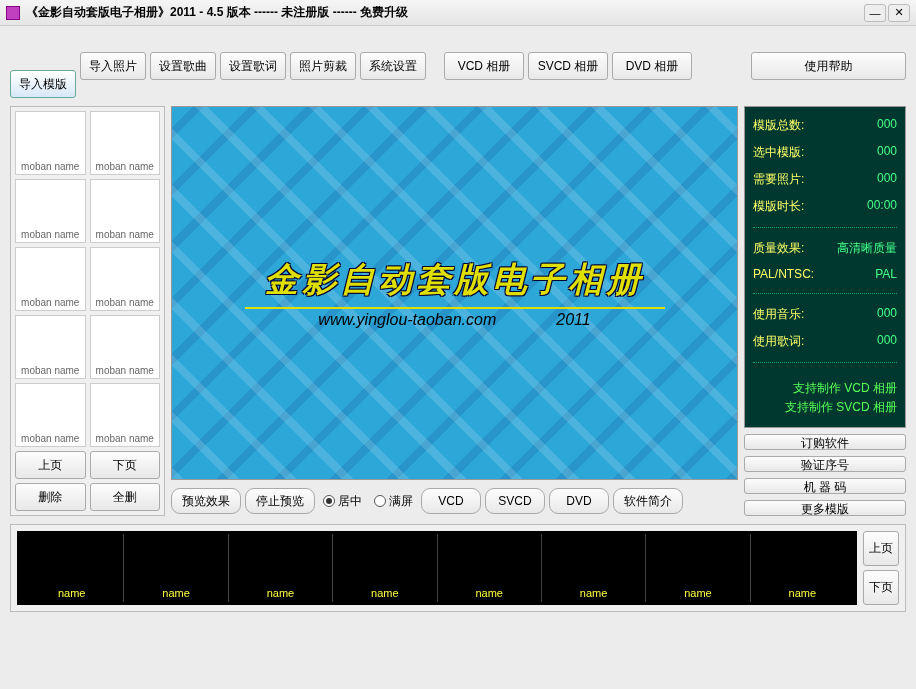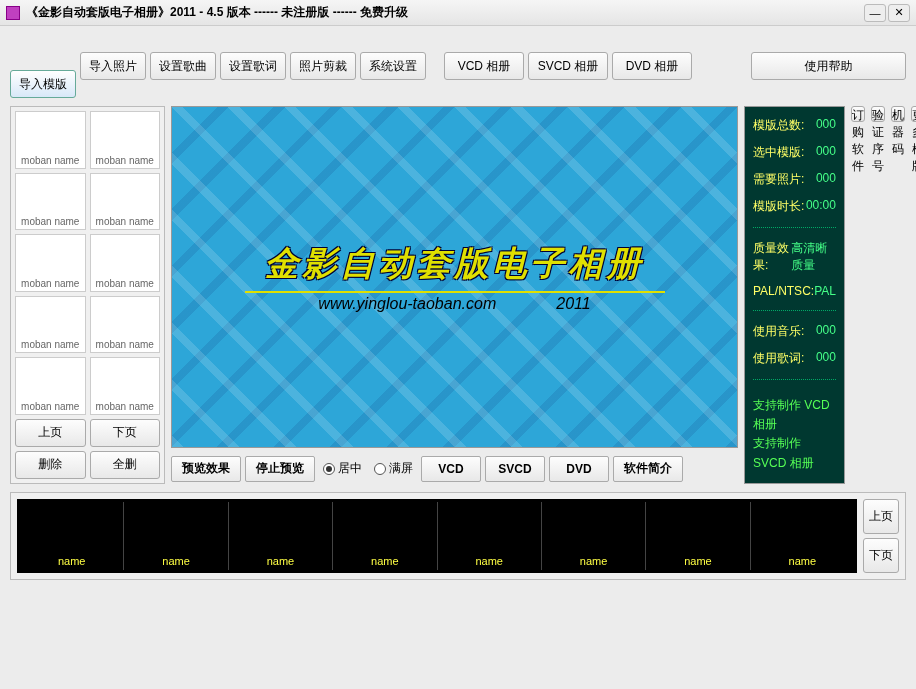--- a/index.html
+++ b/index.html
@@ -21,32 +21,32 @@
 .thumb { background: #fff; border: 1px solid #ccc; display: flex; align-items: flex-end; justify-content: center; font-size: 10px; color: #666; padding-bottom: 2px; }
 .left-btns { display: grid; grid-template-columns: 1fr 1fr; gap: 4px; margin-top: 4px; }
 .sbtn { height: 28px; background: linear-gradient(#fdfdfd,#e8e8e8); border: 1px solid #aaa; border-radius: 3px; cursor: pointer; font-size: 12px; }
 
 .center-col { flex: 1; display: flex; flex-direction: column; }
 .preview { flex: 1; background: #2da6d8; border: 1px solid #999; position: relative; overflow: hidden; display: flex; flex-direction: column; align-items: center; justify-content: center; }
 .preview::before { content:""; position:absolute; inset:0; background: repeating-linear-gradient(45deg, rgba(255,255,255,0.15) 0 8px, transparent 8px 40px), repeating-linear-gradient(-45deg, rgba(0,0,80,0.1) 0 8px, transparent 8px 40px); }
 .logo-text { font-size: 34px; font-weight: bold; color: #e0e000; text-shadow: 1px 1px 0 #003, -1px -1px 0 #003, 1px -1px 0 #003, -1px 1px 0 #003; z-index: 1; letter-spacing: 4px; font-style: italic; }
 .logo-url { color: #000000; font-size: 16px; z-index:1; display:flex; gap:60px; margin-top:4px; border-top: 2px solid #e0e000; padding-top: 2px; width: 420px; justify-content: center; font-style: italic; }
 .preview-bar { display: flex; gap: 4px; align-items: center; margin-top: 6px; padding: 2px 0; }
-.pbtn { height: 26px; padding: 0 10px; background: linear-gradient(#fdfdfd,#e8e8e8); border: 1px solid #aaa; border-radius: 2px; cursor: pointer; font-size: 12px; font-weight: bold; }
+.pbtn { height: 26px; padding: 0 10px; background: linear-gradient(#fdfdfd,#e8e8e8); border: 1px solid #aaa; border-radius: 9px; cursor: pointer; font-size: 12px; }
 .radio { display: flex; align-items: center; gap: 3px; margin: 0 4px; cursor: pointer; }
 .radio-dot { width: 12px; height: 12px; border-radius: 50%; border: 1px solid #555; background: #fff; display: flex; align-items: center; justify-content: center; }
 .radio-dot.on::after { content:""; width:6px; height:6px; border-radius:50%; background:#333; }
 
-.right-col { width: 162px; display: flex; flex-direction: row; gap: 6px; }
+.right-col { width: 162px; display: flex; flex-direction: column; gap: 6px; }
 .info-panel { flex: 1; background: #003830; border: 1px solid #999; padding: 10px 8px; color: #0c0; font-size: 12px; display: flex; flex-direction: column; gap: 10px; }
 .info-row { display: flex; justify-content: space-between; }
 .info-row .lbl { color: #ffff66; }
 .info-row .val { color: #4f8; }
 .info-divider { border-top: 1px dotted #0a6; margin: 2px 0; }
-.support-block { text-align: left; color: #5f5; line-height: 1.6; margin-top: 4px; }
+.support-block { text-align: right; color: #5f5; line-height: 1.6; margin-top: 4px; }
 .rbtn { height: 16px; background: linear-gradient(#fdfdfd,#e8e8e8); border: 1px solid #aaa; border-radius: 3px; cursor: pointer; font-size: 12px; }
 
 .filmstrip-wrap { margin: 8px 10px 6px; border: 1px solid #bbb; background: #f0f0f0; padding: 6px; display: flex; gap: 6px; }
 .filmstrip { flex: 1; display: flex; background: #000; padding: 3px; }
 .film-cell { flex: 1; background: #000; border-right: 1px solid #444; display: flex; align-items: flex-end; justify-content: center; color: #ffff44; font-size: 11px; padding-bottom: 3px; height: 68px; }
 .film-cell:last-child { border-right: none; }
 .film-nav { width: 36px; display: flex; flex-direction: column; gap: 4px; }
 .film-nav button { flex: 1; background: linear-gradient(#fdfdfd,#e8e8e8); border: 1px solid #aaa; border-radius: 3px; cursor: pointer; font-size: 12px; }
 </style>
 </head>

